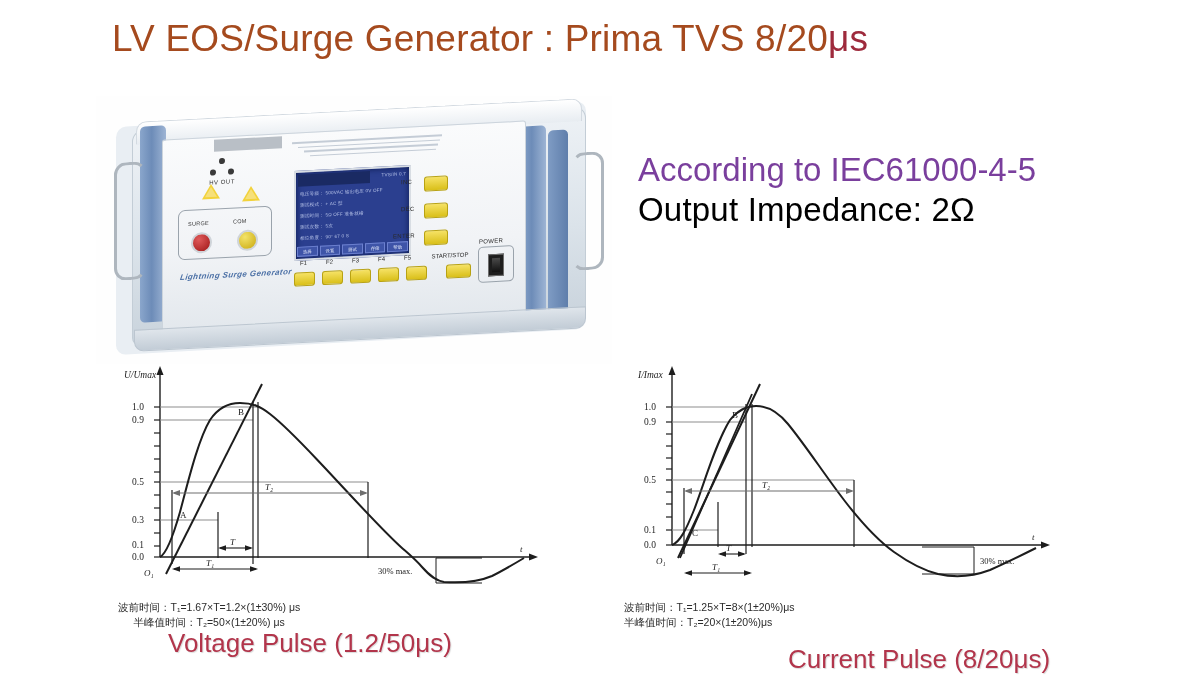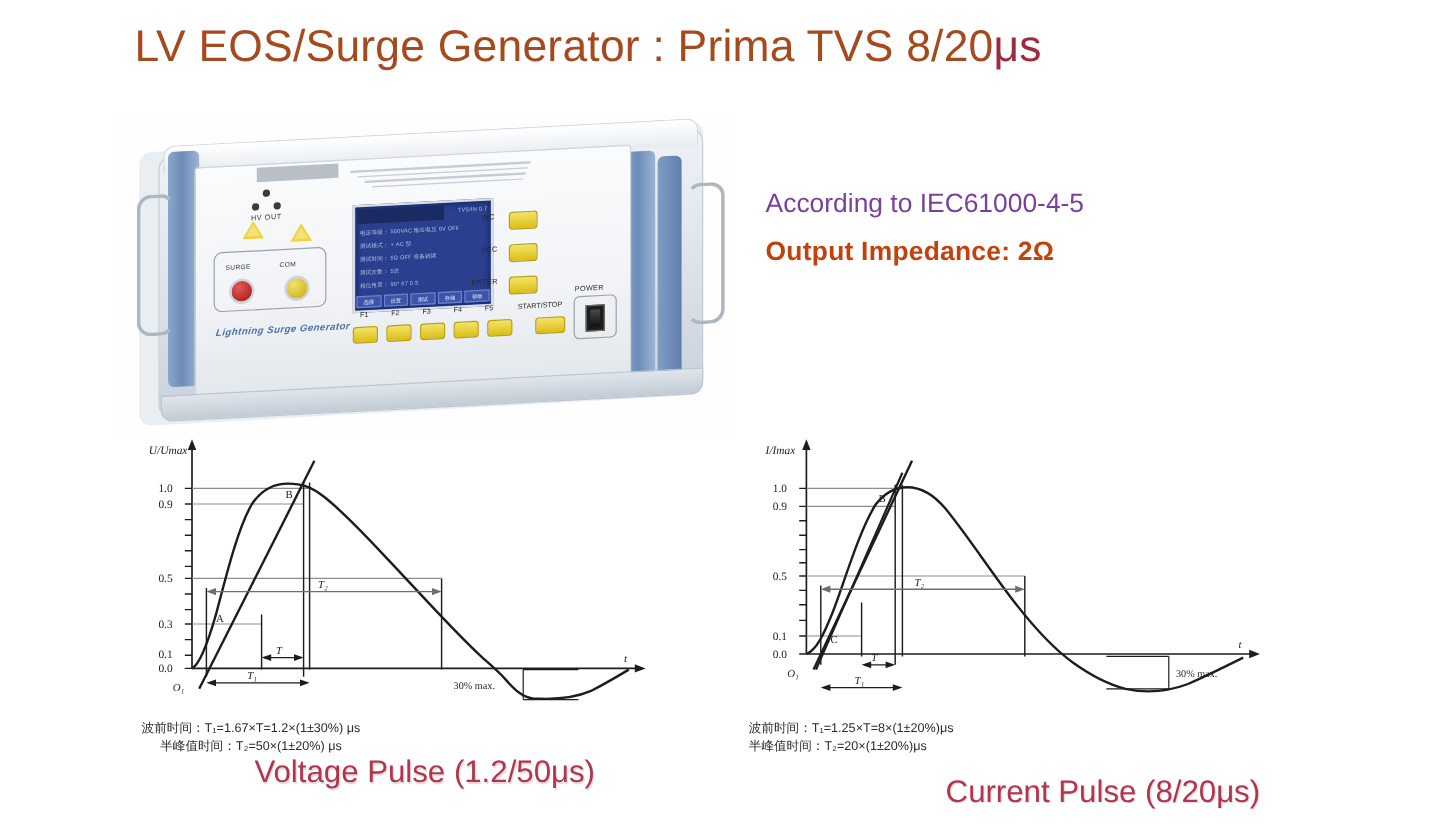--- a/index.html
+++ b/index.html
@@ -14,22 +14,22 @@
   #title{
     position:absolute;left:112px;top:18px;
     font-size:37px;font-weight:400;color:#a54a1e;
     letter-spacing:.2px;white-space:nowrap;
     font-family:"Liberation Sans", sans-serif;
   }
   #title .mu{color:#9e2a3c;}
 
   
   #spec{position:absolute;left:638px;top:150px;width:430px;}
-  #spec .line{font-size:22px;line-height:40px;color:#7a3f9d;white-space:nowrap;}
-  #spec .line.impedance{color:#c2410c;font-weight:bold;letter-spacing:.2px;}
+  #spec .line{font-size:33px;line-height:40px;color:#7a3f9d;white-space:nowrap;}
+  #spec .line.impedance{color:#000000;font-weight:normal;letter-spacing:.2px;}
 
   
   #device{
     position:absolute;left:96px;top:96px;width:516px;height:268px;
     background:#fefefe;overflow:hidden;
   }
   .dev-shadow{
     position:absolute;left:20px;top:18px;width:470px;height:228px;
     background:#e9eef3;border-radius:10px;
     transform:skewY(-3.2deg);
@@ -169,21 +169,21 @@
   .chartwrap{position:absolute;}
   #chart-left{left:110px;top:362px;width:440px;height:230px;}
   #chart-right{left:622px;top:362px;width:440px;height:230px;}
   .cap-cn{position:absolute;font-size:10.5px;color:#2b2b2b;line-height:15px;white-space:nowrap;}
   #cap-cn-left{left:118px;top:600px;text-align:center;}
   #cap-cn-right{left:624px;top:600px;}
   .pulse-title{
     position:absolute;font-size:26px;color:#b2354b;white-space:nowrap;
     text-shadow:1px 1px 1px rgba(0,0,0,.15);
   }
-  #pulse-title-left{left:168px;top:628px;margin-left:44px;}
+  #pulse-title-left{left:168px;top:628px;}
   #pulse-title-right{left:788px;top:644px;}
 </style>
 </head>
 <body>
 
 <div class="slide">
 
   <div id="title"><span>LV EOS/Surge Generator :  Prima TVS 8/20</span><span class="mu">μs</span></div>
 
   <div id="device">

